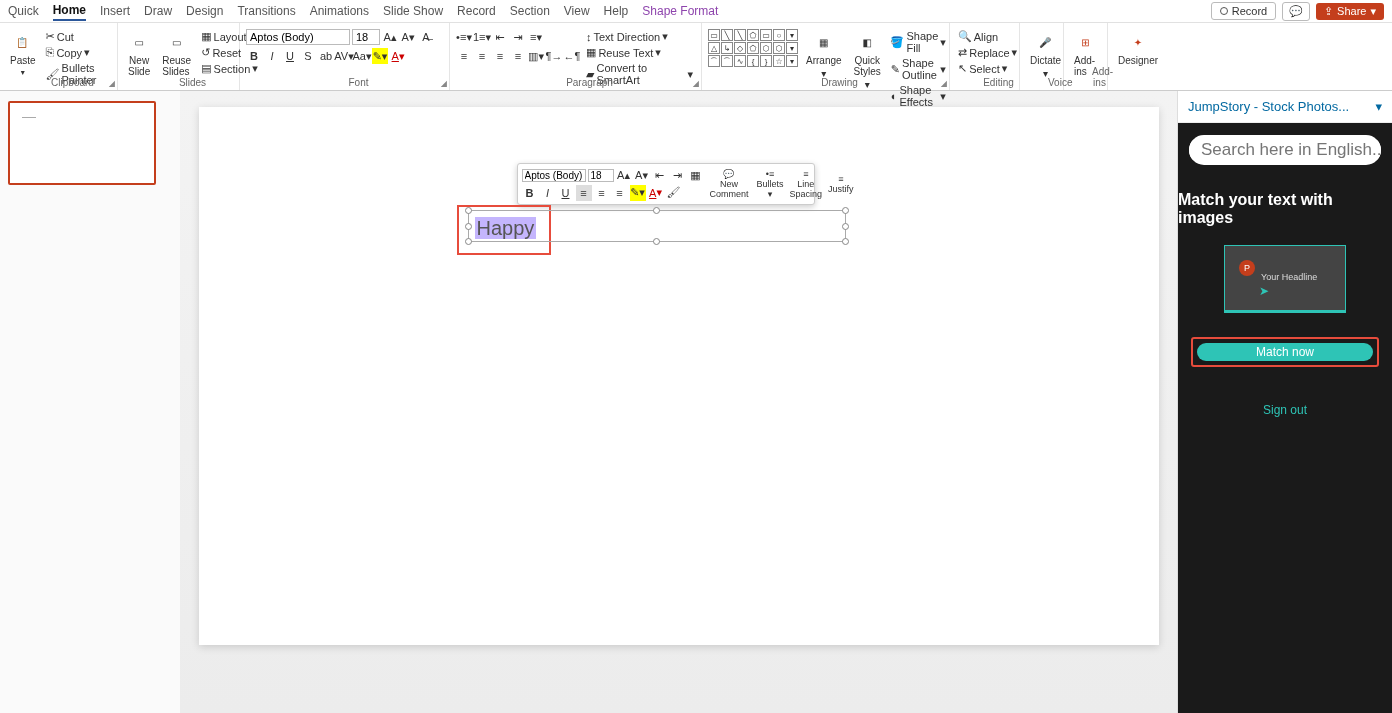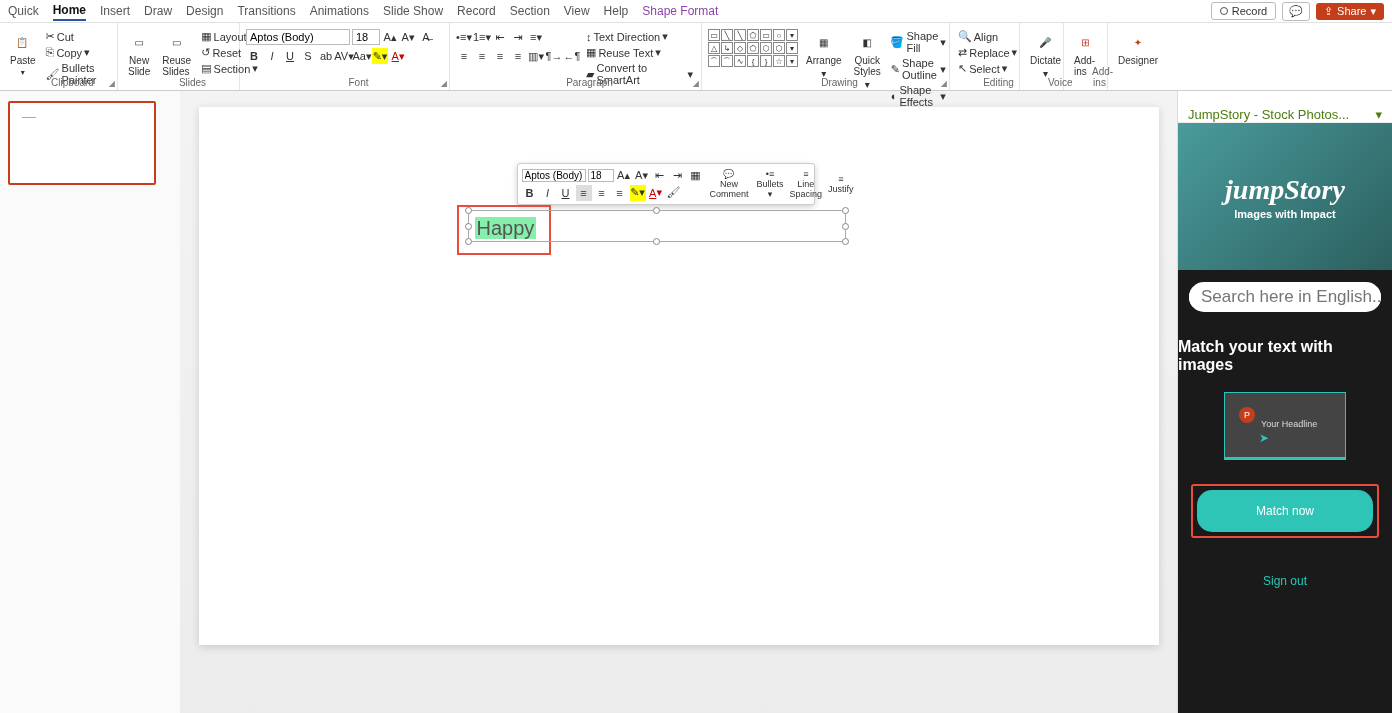--- a/index.html
+++ b/index.html
@@ -51,40 +51,40 @@
 .mini-select { border: 1px solid #bbb; font-size: 10px; padding: 0 2px; }
 .mini-font { width: 64px; }
 .mini-size { width: 26px; }
 .ft-two-rows { display: flex; flex-direction: column; gap: 1px; }
 
 .textbox-wrap { position: absolute; top: 98px; left: 258px; }
 .redbox { position: absolute; top: 0; left: 0; width: 94px; height: 50px; border: 2px solid #e74c3c; pointer-events: none; }
 .textbox { position: absolute; top: 12px; left: 18px; width: 364px; height: 18px; }
 .textbox-border { position: absolute; inset: -7px; border: 1px solid #aaa; }
 .handle { position: absolute; width: 7px; height: 7px; background: #fff; border: 1px solid #888; border-radius: 50%; }
-.selected-text { background: #86efac; color: #555; font-size: 20px; padding: 0 2px; }
+.selected-text { background: #c4b5fd; color: #555; font-size: 20px; padding: 0 2px; }
 
 .notes-area { height: 22px; background: #fff; border-top: 1px solid #ddd; padding: 2px 12px; font-size: 12px; color: #888; }
 
 .side-pane { width: 215px; background: #fff; border-left: 1px solid #ddd; display: flex; flex-direction: column; }
-.pane-header { height: 32px; display: flex; align-items: flex-end; justify-content: space-between; padding: 0 10px; font-size: 13px; color: #4d7c0f; border-bottom: 1px solid #eee; }
+.pane-header { height: 32px; display: flex; align-items: center; justify-content: space-between; padding: 0 10px; font-size: 13px; color: #0369a1; border-bottom: 1px solid #eee; }
 .pane-body { flex: 1; background: #1a1a1a; color: #fff; display: flex; flex-direction: column; align-items: center; }
 .hero { width: 100%; height: 147px; position: relative; display: flex; flex-direction: column; align-items: center; justify-content: center; background: linear-gradient(135deg, #4a9b9b 0%, #2c5f5f 100%); }
 .hero-logo { font-family: Georgia, serif; font-style: italic; font-weight: bold; font-size: 28px; color: #fff; }
 .hero-sub { font-size: 11px; font-weight: 600; margin-top: 2px; }
 .search-wrap { width: 192px; height: 30px; background: #fff; border-radius: 15px; display: flex; align-items: center; margin: 12px 0; overflow: hidden; }
 .search-input { flex: 1; border: none; outline: none; padding: 0 12px; font-size: 17px; color: #888; }
 .search-btn { width: 38px; height: 30px; background: #2ec4b6; display: flex; align-items: center; justify-content: center; }
 .match-title { font-size: 16px; font-weight: 600; margin: 14px 0 18px; }
 .preview-img { width: 122px; height: 68px; background: #444; border: 1px solid #2ec4b6; border-bottom: 3px solid #2ec4b6; position: relative; }
 .preview-p { position: absolute; top: 14px; left: 14px; width: 16px; height: 16px; background: #c43e1c; border-radius: 50%; color: #fff; font-size: 9px; display: flex; align-items: center; justify-content: center; }
 .preview-head { position: absolute; top: 26px; left: 36px; font-size: 9px; color: #ddd; }
 .cursor-arrow { position: absolute; top: 38px; left: 34px; color: #2ec4b6; font-size: 12px; }
 .match-btn-wrap { margin-top: 24px; padding: 4px; border: 2px solid #e74c3c; border-radius: 3px; }
-.match-btn { width: 176px; height: 42px; background: #2ec4b6; color: #fff; border-radius: 15px; font-size: 12px; display: flex; align-items: center; justify-content: center; }
+.match-btn { width: 176px; height: 18px; background: #2ec4b6; color: #fff; border-radius: 15px; font-size: 12px; display: flex; align-items: center; justify-content: center; }
 .signout { color: #2ec4b6; font-size: 12px; margin-top: 36px; }
 </style>
 </head>
 <body>
 
 <div class="topbar">
   <div class="tabs">
     <span class="tab">Quick</span>
     <span class="tab active">Home</span>
     <span class="tab">Insert</span>
@@ -383,24 +383,20 @@
       </div>
     </div>
   </div>
 
   <div class="side-pane">
     <div class="pane-header">
       <span>JumpStory - Stock Photos...</span>
       <span>▾</span>
     </div>
     <div class="pane-body">
-      <div class="hero">
-        <div class="hero-logo">jumpStory</div>
-        <div class="hero-sub">Images with Impact</div>
-      </div>
       <div class="search-wrap">
         <input class="search-input" placeholder="Search here in English..." style="">
         <div class="search-btn">
             <span style="color:#fff">🔍</span>
           </div>
       </div>
       <div class="match-title">Match your text with images</div>
       <div class="preview-img">
         <div class="preview-p">P</div>
         <div class="preview-head">Your Headline</div>

